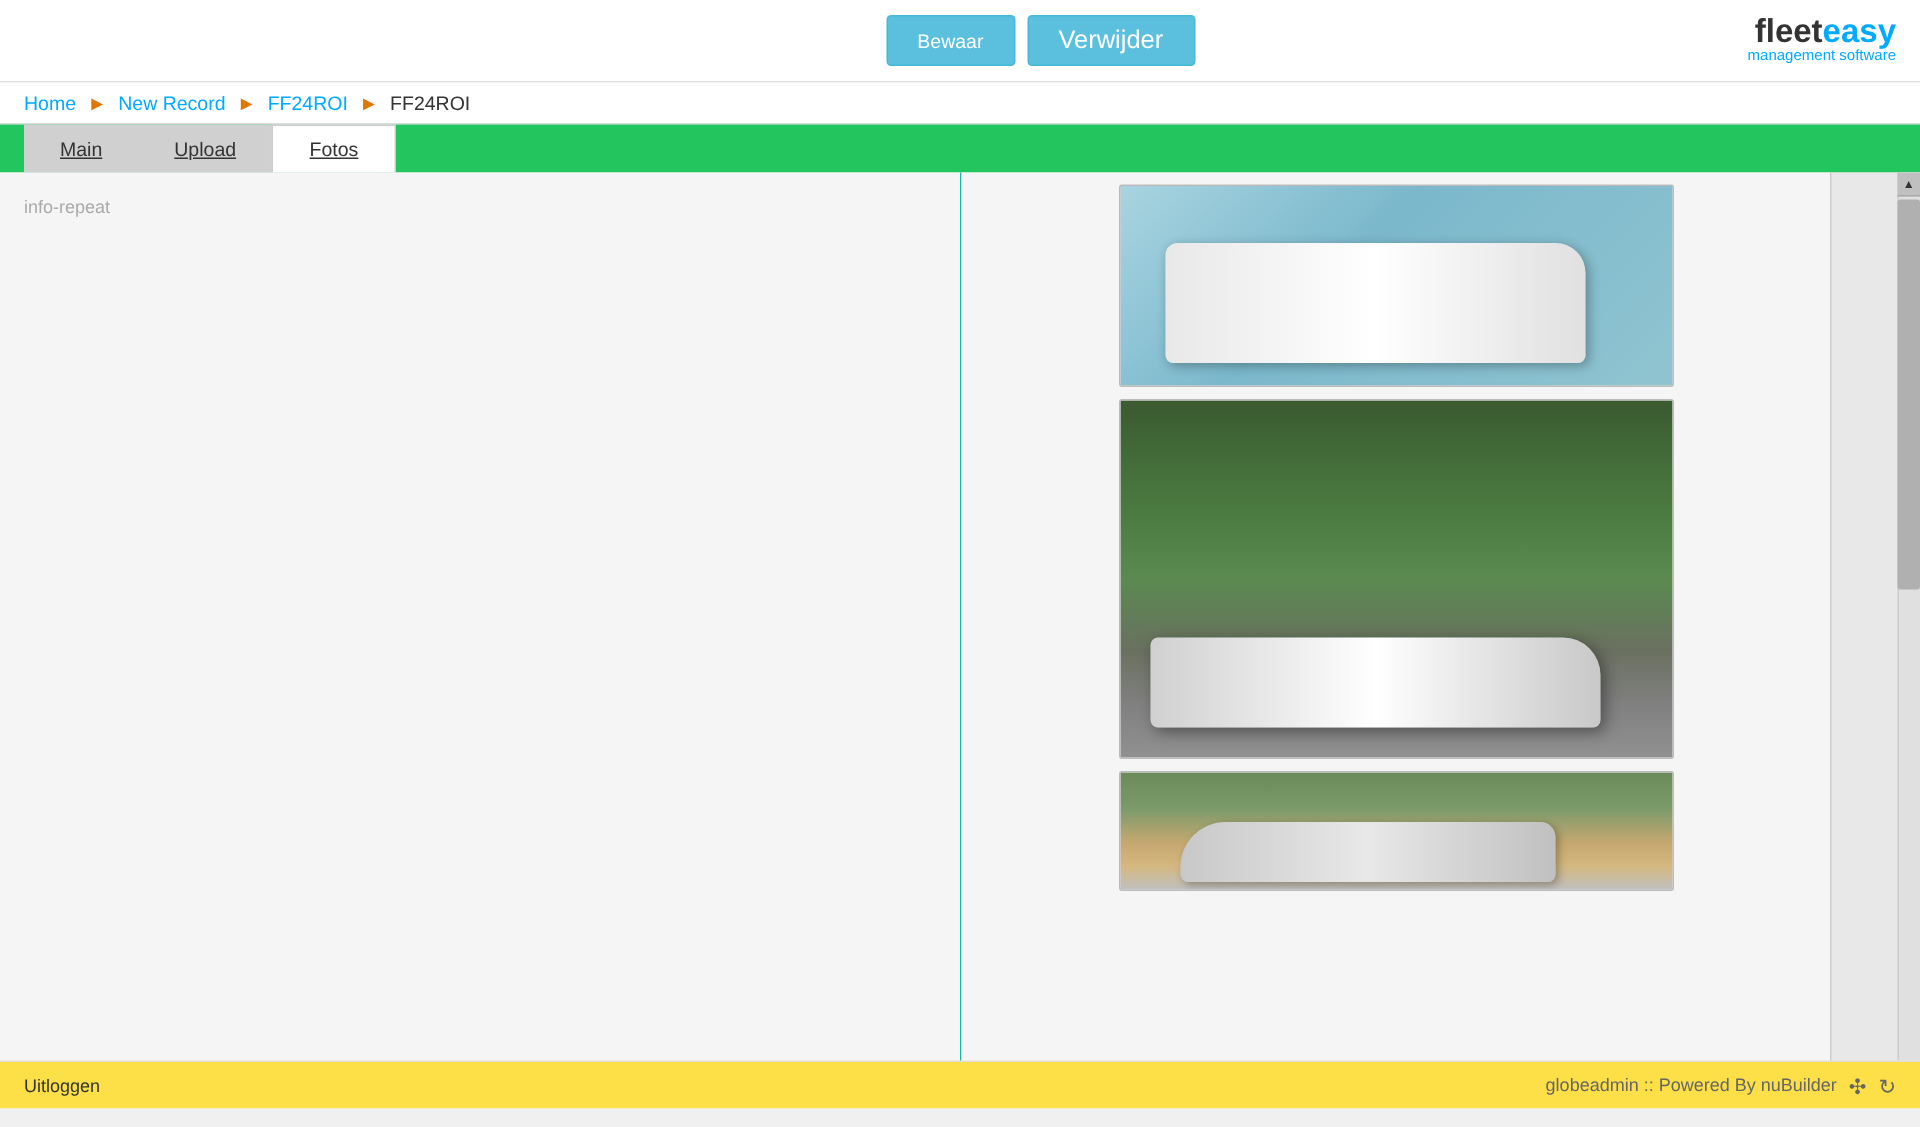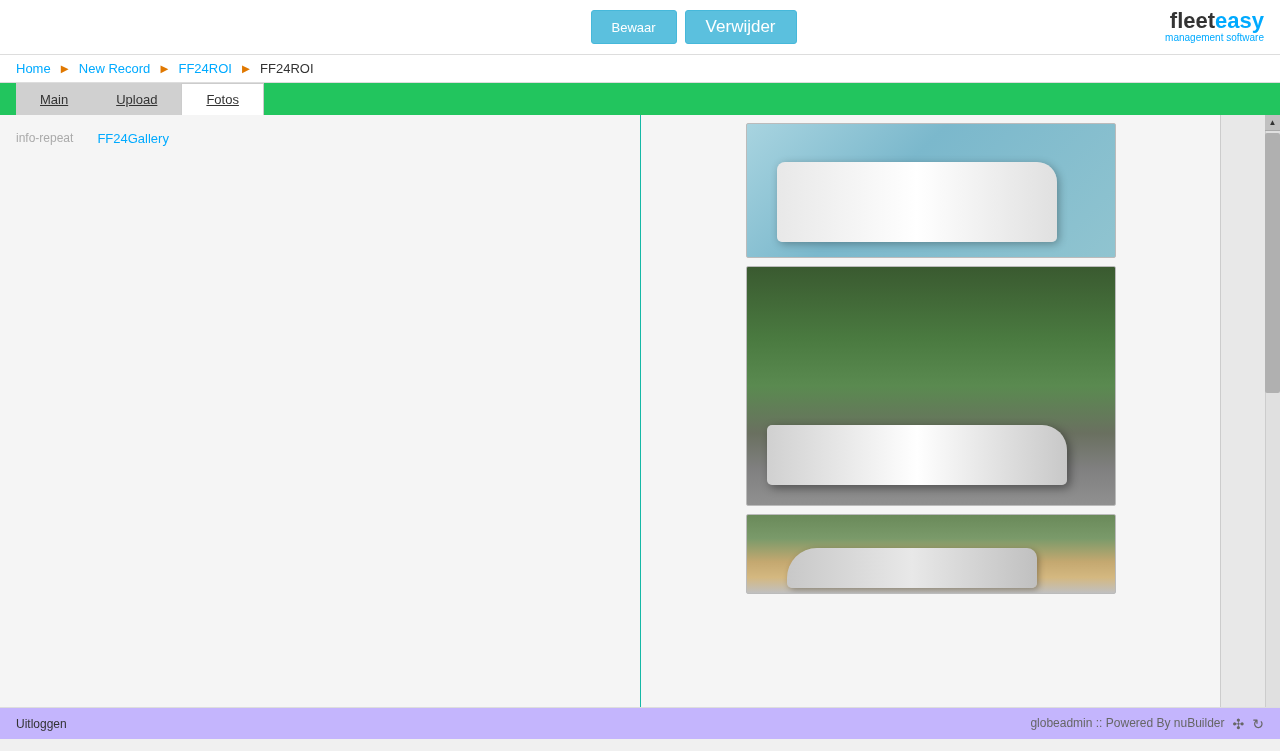--- a/index.html
+++ b/index.html
@@ -255,21 +255,21 @@
       border-bottom: 1px solid #aaa;
       display: flex;
       align-items: center;
       justify-content: center;
       font-size: 8px;
       cursor: pointer;
     }
 
     
     #footer {
-      background: #c4b5fd;
+      background: #fde047;
       border-top: 1px solid #ddd;
       padding: 6px 16px;
       display: flex;
       justify-content: space-between;
       align-items: center;
       font-size: 12px;
       color: #666;
       height: 32px;
     }
     #footer-right {
@@ -322,21 +322,20 @@
   <button class="tab">Main</button>
   <button class="tab">Upload</button>
   <button class="tab active">Fotos</button>
 </div>
 
 <div id="content">
 
   <div id="left-panel">
     <div class="info-row">
       <span class="info-label">info-repeat</span>
-      <span class="gallery-label">FF24Gallery</span>
     </div>
   </div>
 
   <div id="right-panel">
     <div id="photos-scroll">
 
       <div class="photo-placeholder car1" style="width:370px;height:135px;"></div>
 
       <div class="photo-placeholder car2" style="width:370px;height:240px;"></div>
 

